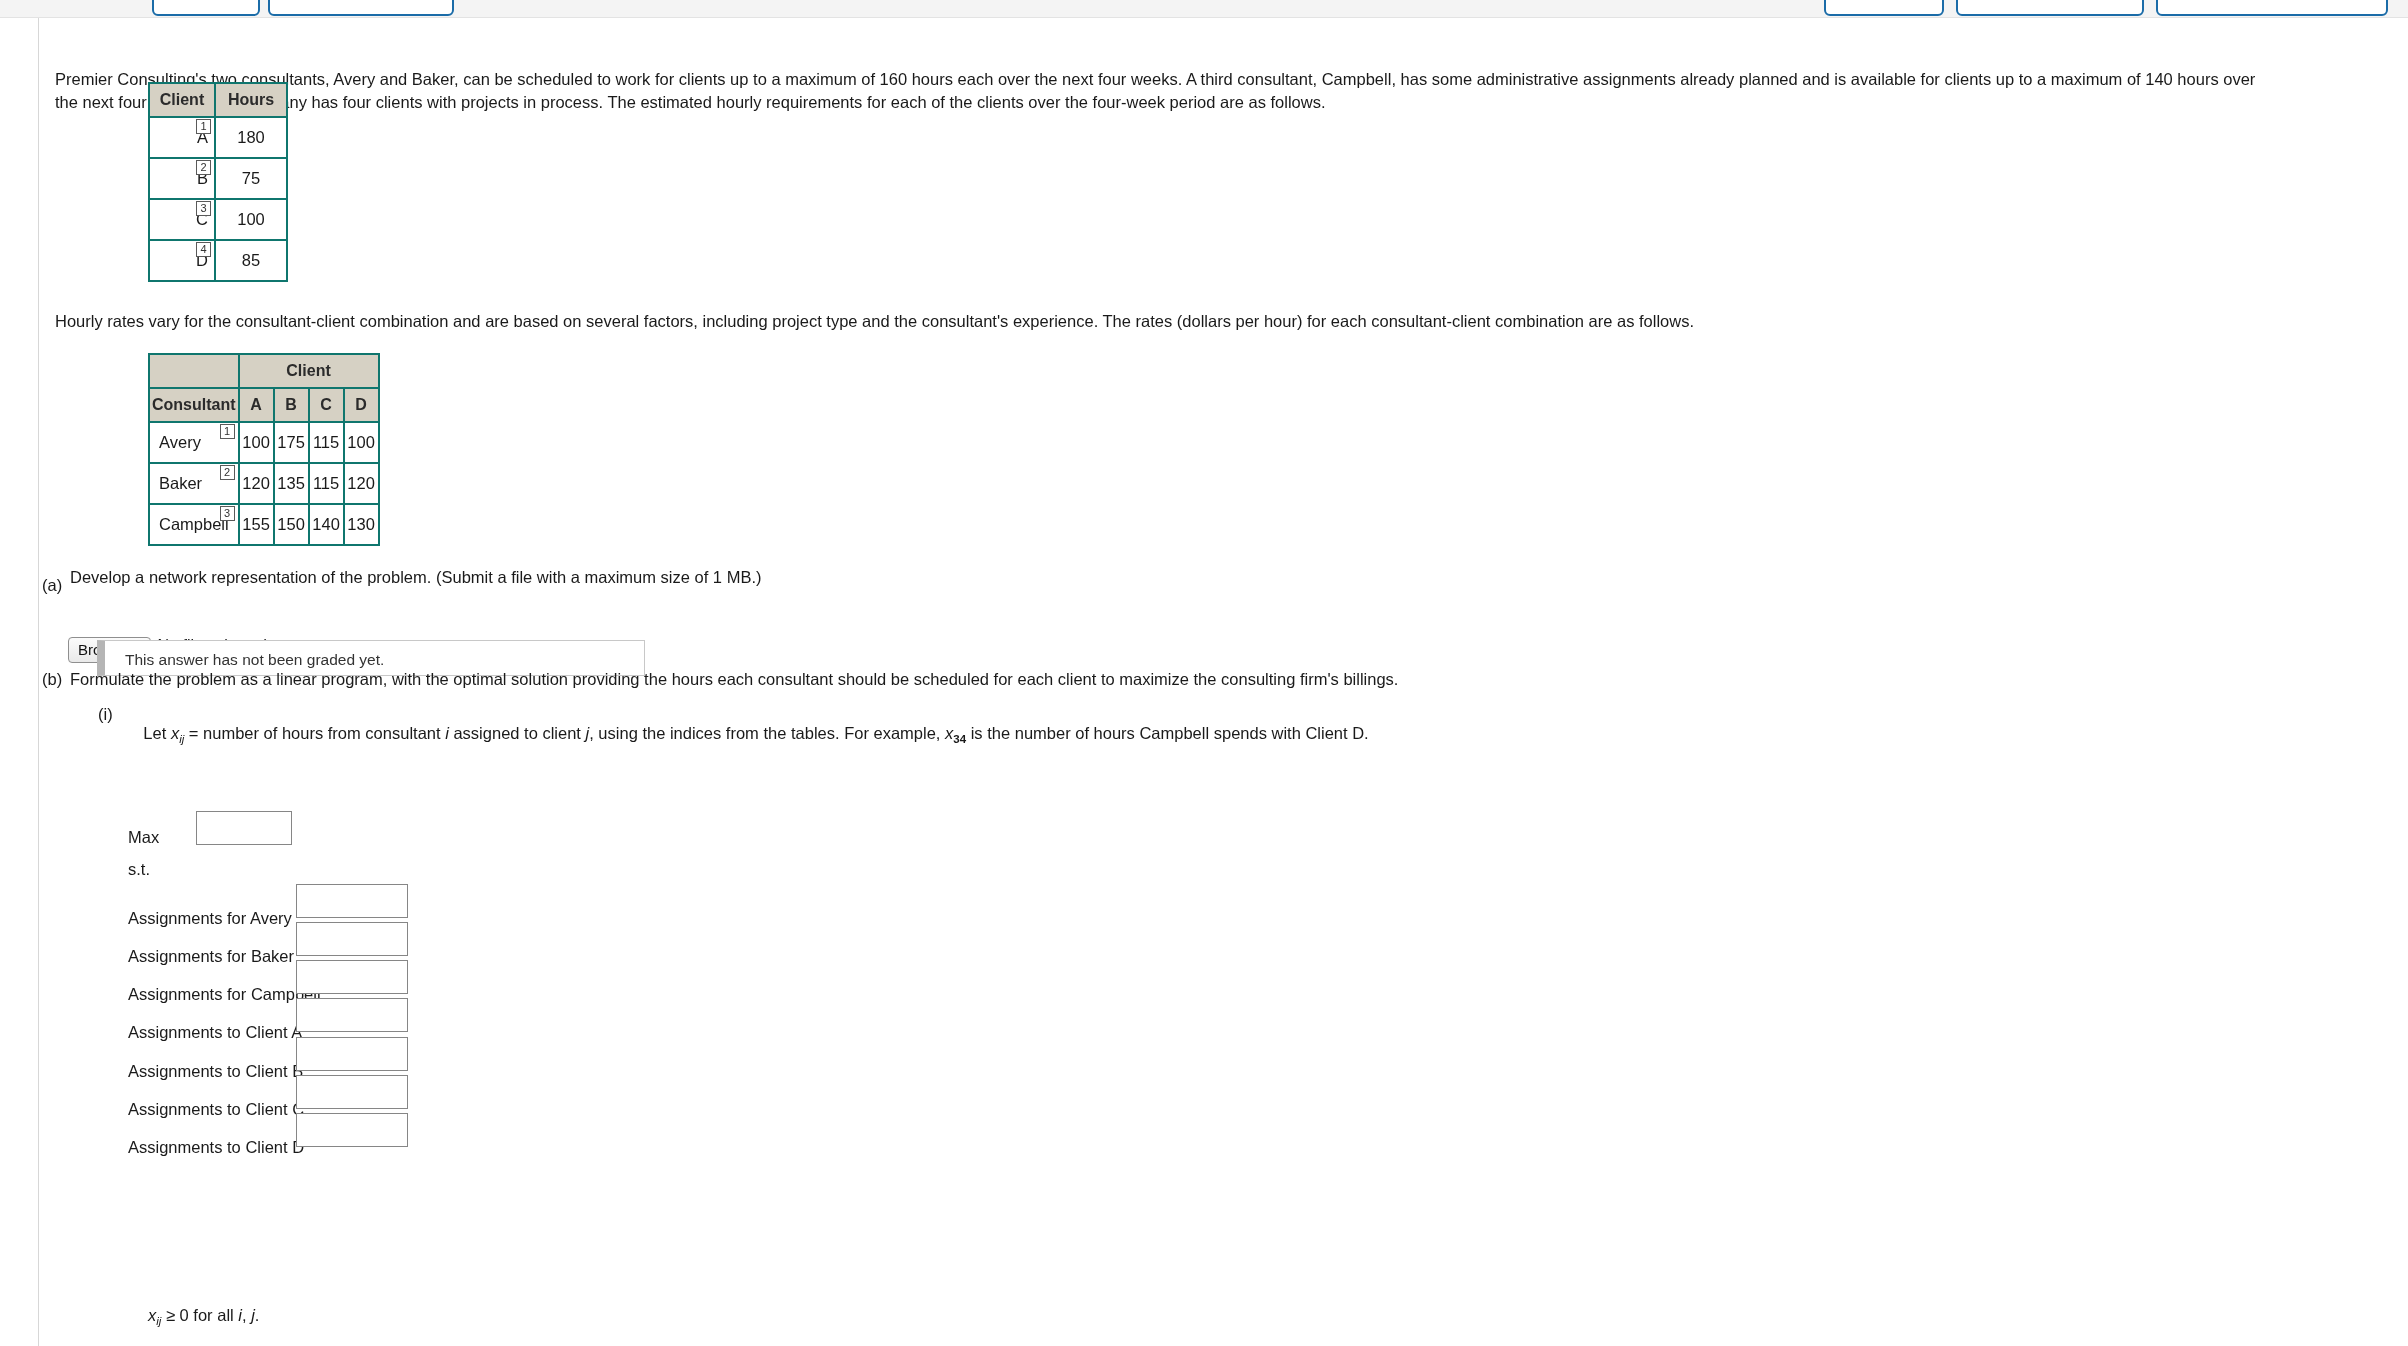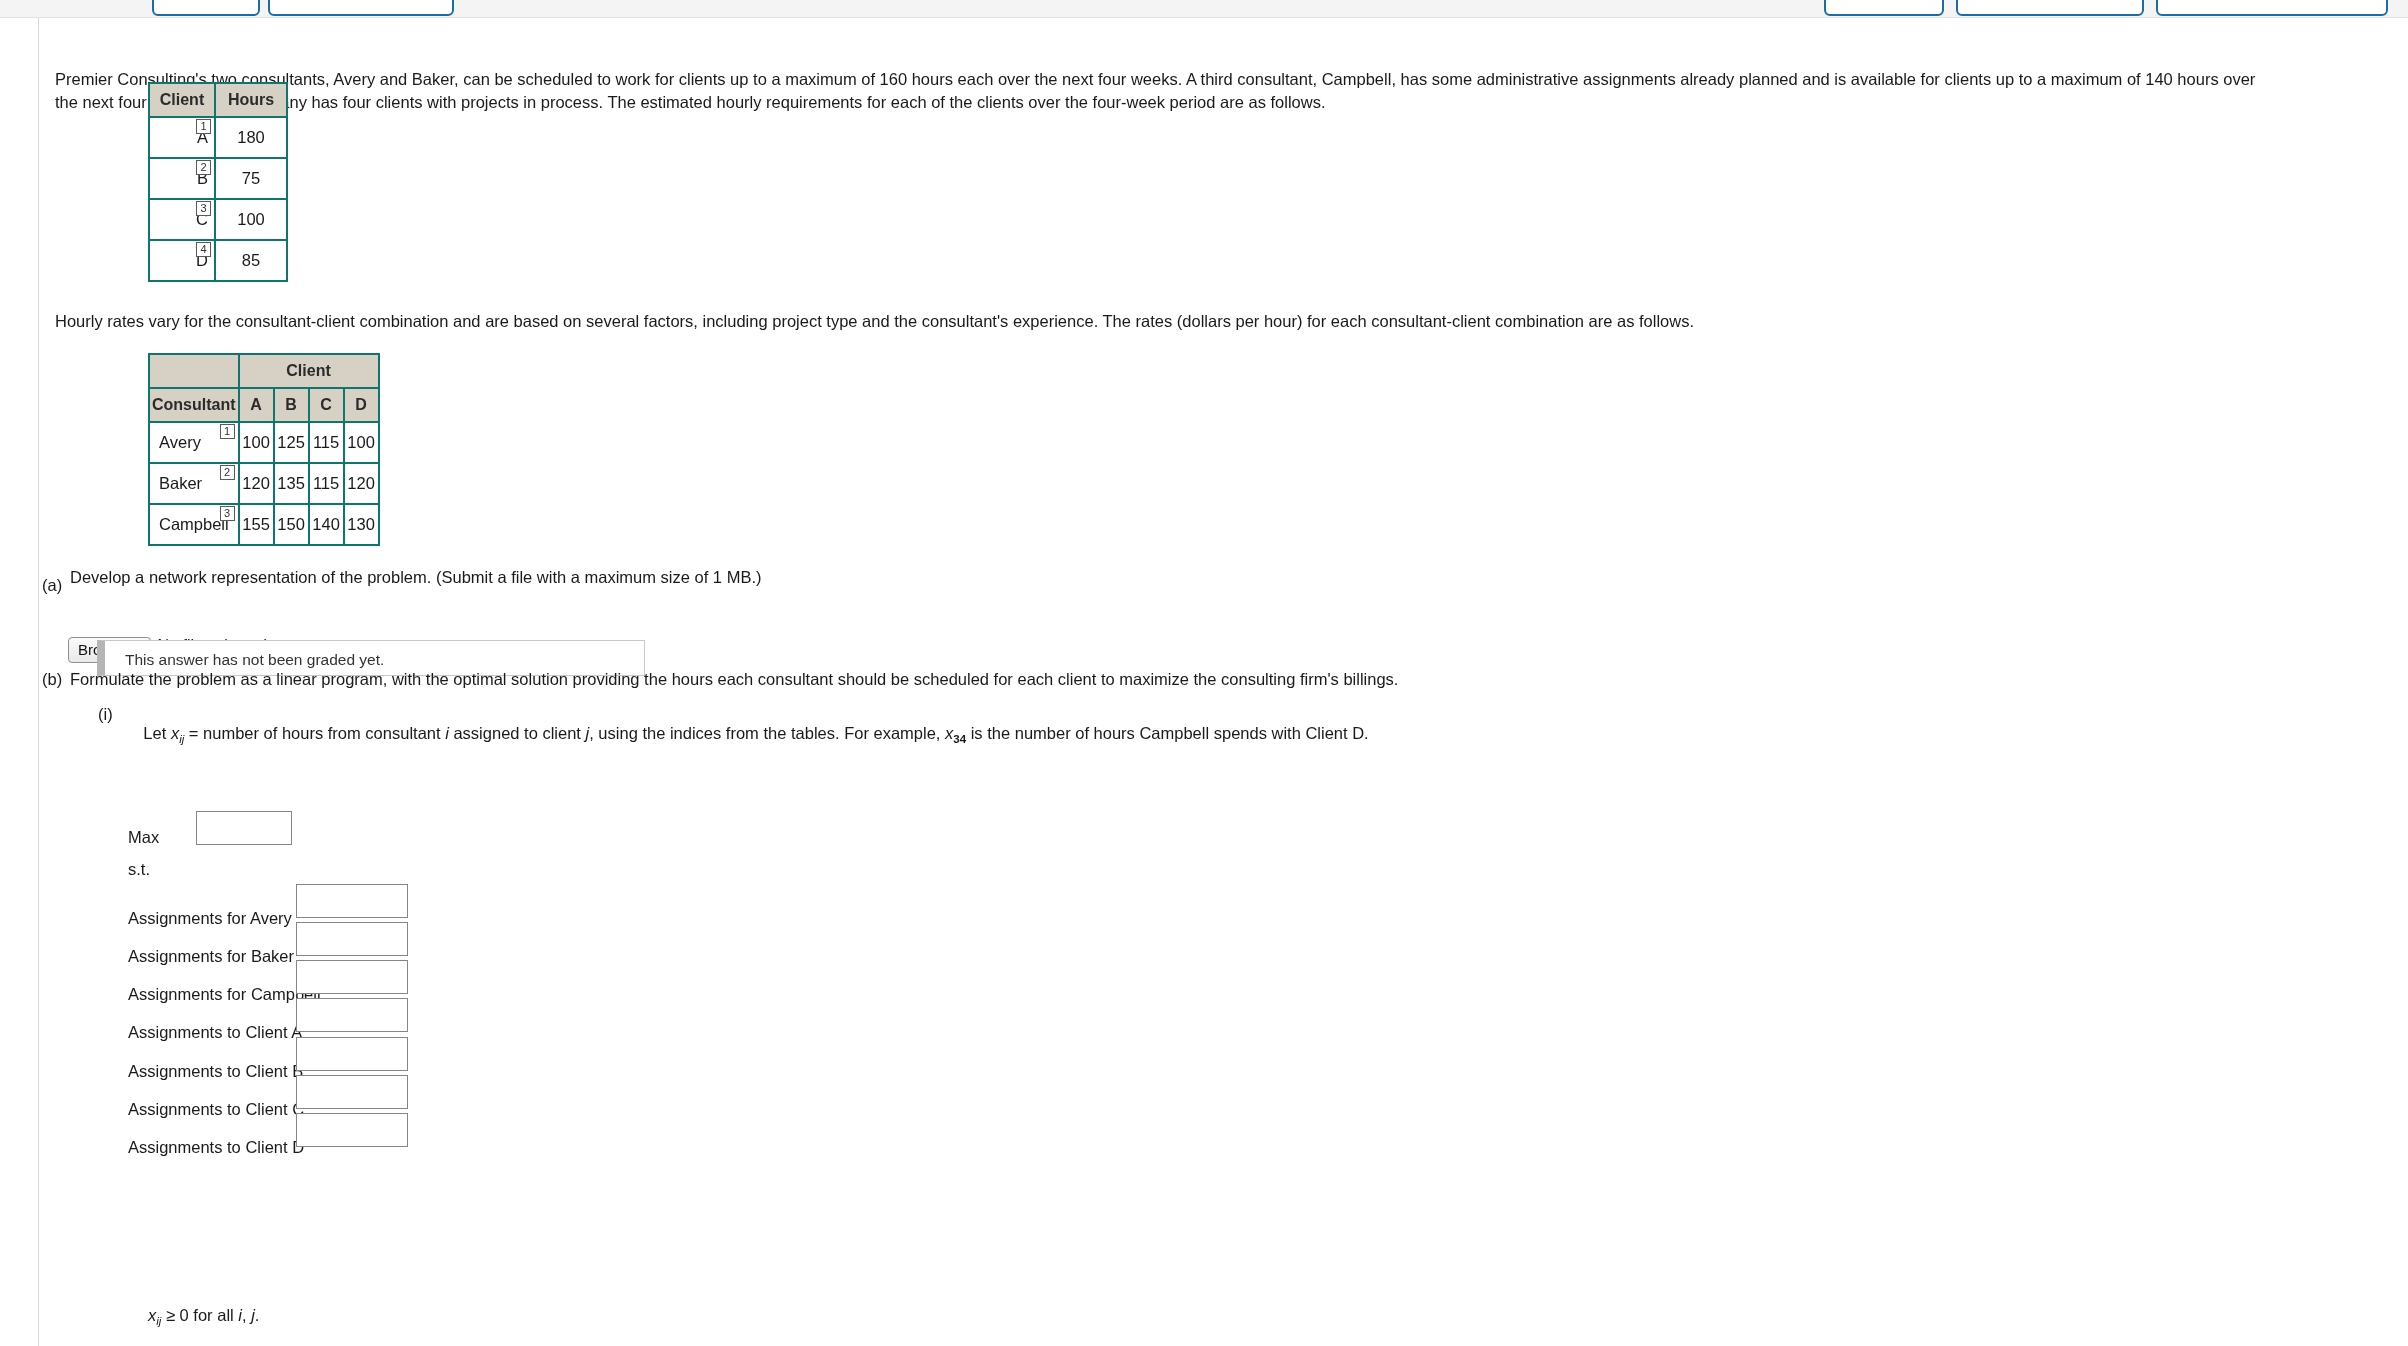--- a/index.html
+++ b/index.html
@@ -308,21 +308,21 @@
       <th class="letter">A</th>
           <th class="letter">B</th>
           <th class="letter">C</th>
           <th class="letter">D</th>
         </tr>
     </thead>
     <tbody id="rates-body">
         <tr>
           <td class="name"><span>Avery</span><span class="idx">1</span></td>
           <td class="num">100</td>
-          <td class="num">125</td>
+          <td class="num">175</td>
           <td class="num">115</td>
           <td class="num">100</td>
         </tr>
         <tr>
           <td class="name"><span>Baker</span><span class="idx">2</span></td>
           <td class="num">120</td>
           <td class="num">135</td>
           <td class="num">115</td>
           <td class="num">120</td>
         </tr>

